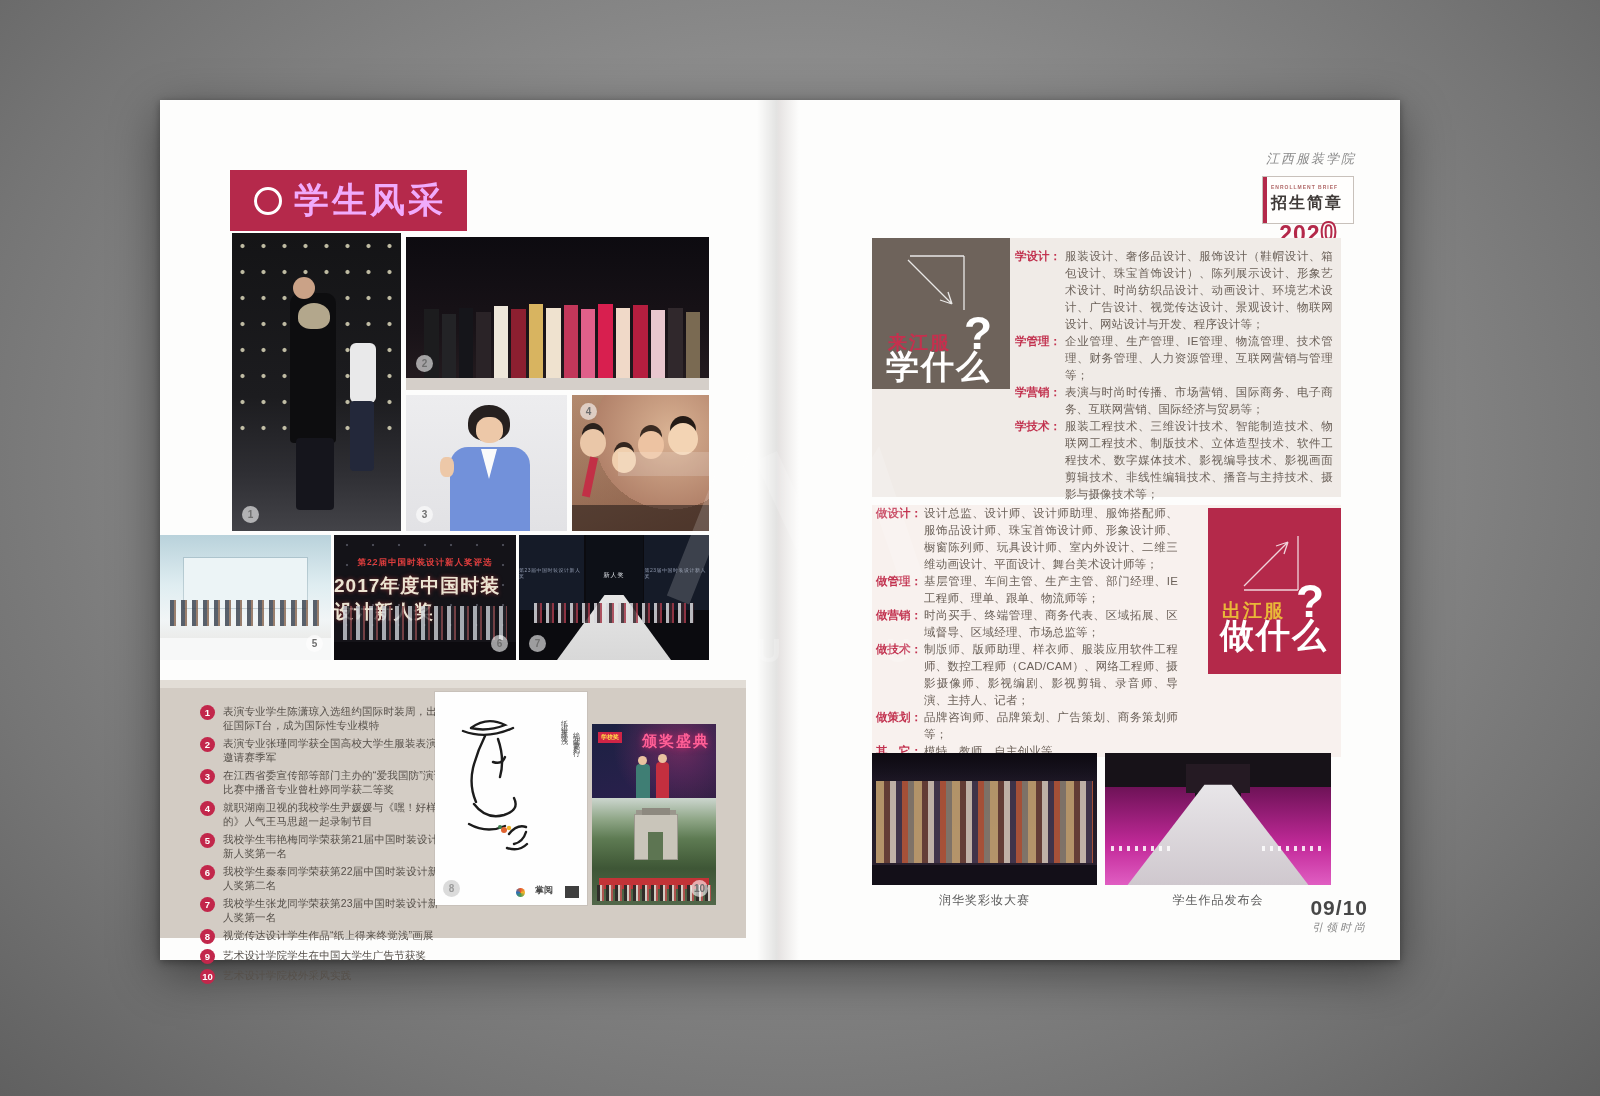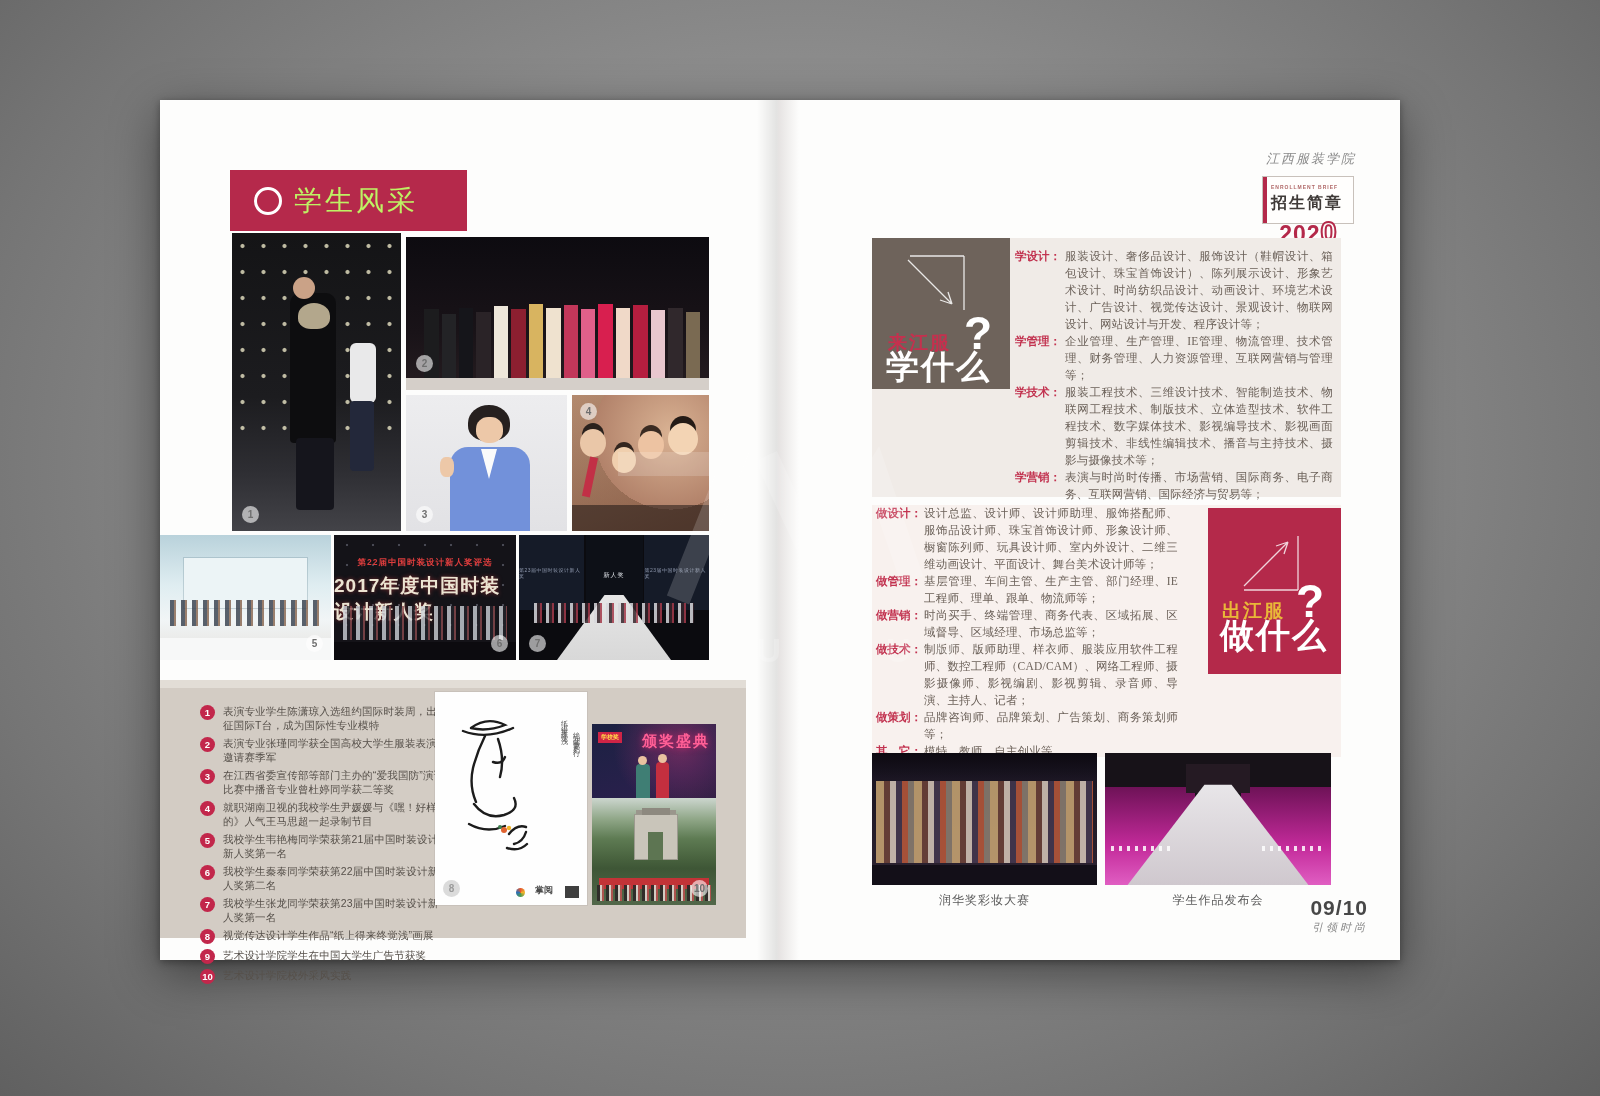--- a/index.html
+++ b/index.html
@@ -10,30 +10,30 @@
   .spread{position:absolute;left:160px;top:100px;width:1240px;height:860px;background:#fdfdfc;
     box-shadow:0 14px 46px rgba(0,0,0,0.45), 0 2px 8px rgba(0,0,0,0.35);}
   .gutter{position:absolute;left:597px;top:0;width:42px;height:100%;
     background:linear-gradient(to right, rgba(0,0,0,0) 0%, rgba(0,0,0,0.10) 46%, rgba(90,70,70,0.14) 52%, rgba(0,0,0,0) 100%);}
   .photo{position:absolute;overflow:hidden;}
   .pbadge{position:absolute;width:17px;height:17px;border-radius:50%;background:rgba(255,255,255,0.60);
     color:#6f6f6f;font-size:10px;font-weight:bold;display:flex;align-items:center;justify-content:center;}
   .title-block{position:absolute;left:70px;top:70px;width:237px;height:61px;background:#b5294b;
     display:flex;align-items:center;padding-left:24px;box-sizing:border-box;}
   .title-circle{width:22px;height:22px;border:3px solid #fff;border-radius:50%;margin-right:12px;flex:0 0 auto;}
-  .title-text{color:#bef264;font-size:28px;font-weight:normal;letter-spacing:3px;}
+  .title-text{color:#f0abfc;font-size:35px;font-weight:bold;letter-spacing:3px;}
   .ach-row{display:flex;gap:8px;margin-bottom:4px;}
   .lnum{flex:0 0 auto;width:15px;height:15px;margin-top:1px;border-radius:50%;background:#c2274b;color:#fff;
     font-size:9.5px;font-weight:bold;display:flex;align-items:center;justify-content:center;}
   .ach-text{font-size:10.5px;line-height:14px;color:#56504a;letter-spacing:0.2px;}
   .spec-row{display:flex;margin-bottom:0;}
   .spec-label{flex:0 0 auto;font-weight:bold;color:#c23350;font-size:11.5px;line-height:17px;}
   .learn .spec-label{width:50px;}
   .work .spec-label{width:48px;}
-  .spec-text{flex:1;font-size:11.5px;line-height:17px;color:#6b6159;text-align:justify;letter-spacing:0.2px;font-family:Liberation Serif, serif;}
+  .spec-text{flex:1;font-size:11.5px;line-height:17px;color:#6b6159;text-align:justify;letter-spacing:0.2px;}
   .qblock-tag{font-size:19px;font-weight:bold;letter-spacing:2px;}
   .qblock-q{font-size:33px;font-weight:bold;color:#fff;letter-spacing:2px;line-height:1;}
   .qblock-mark{font-size:46px;font-weight:bold;color:#fff;line-height:1;}
   .caption{position:absolute;font-size:12px;color:#5a5a5a;text-align:center;letter-spacing:1px;}
   .script{font-style:italic;color:#8a8a8a;}
   .vtext{writing-mode:vertical-rl;letter-spacing:3px;}
   .outline0{color:#fdfbfa;-webkit-text-stroke:2px #b4294a;font-size:29px;font-weight:900;}
 </style>
 </head>
 <body>
@@ -241,26 +241,26 @@
     <div class="abs learn" style="left:855px;top:148px;width:318px;">
       <div class="spec-row">
           <span class="spec-label">学设计：</span>
           <span class="spec-text">服装设计、奢侈品设计、服饰设计（鞋帽设计、箱包设计、珠宝首饰设计）、陈列展示设计、形象艺术设计、时尚纺织品设计、动画设计、环境艺术设计、广告设计、视觉传达设计、景观设计、物联网设计、网站设计与开发、程序设计等；</span>
         </div>
       <div class="spec-row">
           <span class="spec-label">学管理：</span>
           <span class="spec-text">企业管理、生产管理、IE管理、物流管理、技术管理、财务管理、人力资源管理、互联网营销与管理等；</span>
         </div>
       <div class="spec-row">
+          <span class="spec-label">学营销：</span>
+          <span class="spec-text">表演与时尚时传播、市场营销、国际商务、电子商务、互联网营销、国际经济与贸易等；</span>
+        </div>
+      <div class="spec-row">
           <span class="spec-label">学技术：</span>
           <span class="spec-text">服装工程技术、三维设计技术、智能制造技术、物联网工程技术、制版技术、立体造型技术、软件工程技术、数字媒体技术、影视编导技术、影视画面剪辑技术、非线性编辑技术、播音与主持技术、摄影与摄像技术等；</span>
-        </div>
-      <div class="spec-row">
-          <span class="spec-label">学营销：</span>
-          <span class="spec-text">表演与时尚时传播、市场营销、国际商务、电子商务、互联网营销、国际经济与贸易等；</span>
         </div>
       <div class="spec-row">
           <span class="spec-label">学策划：</span>
           <span class="spec-text">品牌策划、广告策划、商务策划（企业策划、职业策划、职务策划、政务策划）、电视节目策划、主持策划等。</span>
         </div>
     </div>
 
     <div class="abs" style="left:712px;top:405px;width:469px;height:252px;background:#f8f1ee;"></div>
     <div class="abs" style="left:1048px;top:408px;width:133px;height:166px;background:#b4294a;">
       <svg class="abs" style="left:26px;top:12px;" width="76" height="76" viewBox="0 0 76 76">

